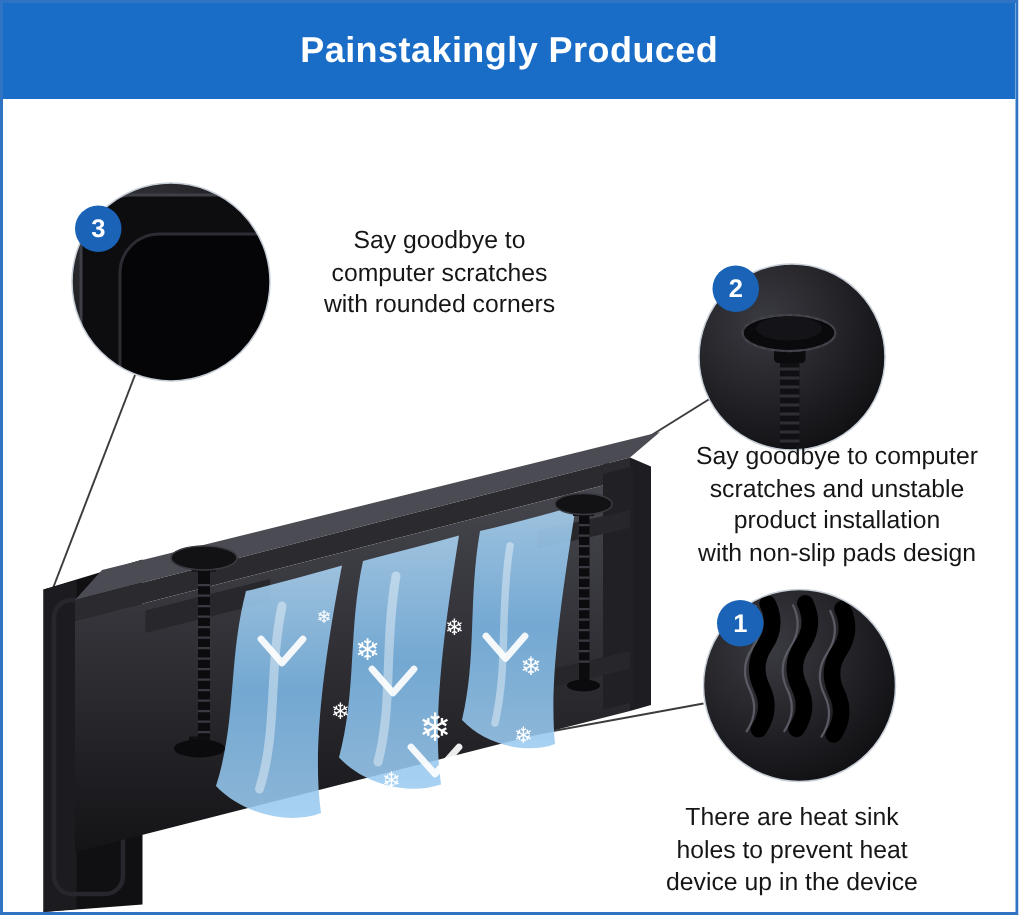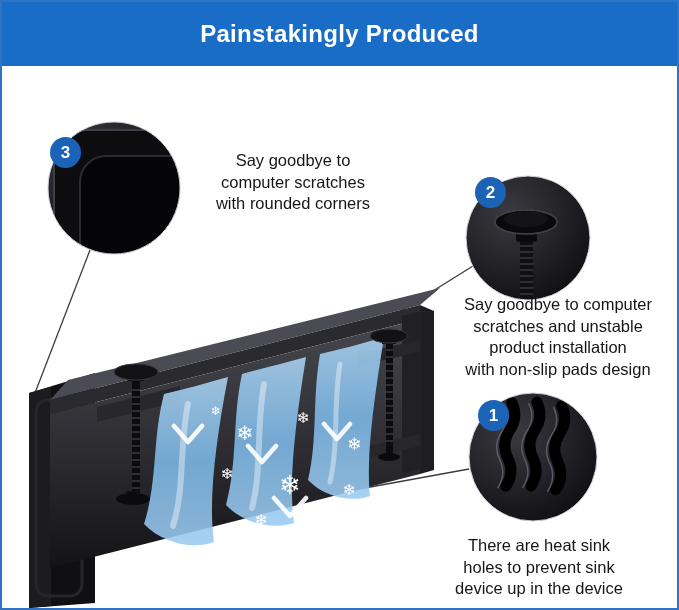--- a/index.html
+++ b/index.html
@@ -9,21 +9,21 @@
   .banner h1 { color:#ffffff; font-size:24px; font-weight:bold; letter-spacing:0.3px; }
   .art { position:absolute; left:0; top:0; width:679px; height:610px; }
   .badge { position:absolute; width:31px; height:31px; border-radius:50%; background:#1a63b7; color:#ffffff;
            font-size:17px; font-weight:bold; display:flex; align-items:center; justify-content:center; }
   .badge-3 { left:48px; top:135px; }
   .badge-2 { left:473px; top:175px; }
   .badge-1 { left:476px; top:398px; }
   .note { position:absolute; text-align:center; font-size:16.5px; line-height:21.5px; color:#161616; }
   .note-3 { left:186px; top:148px; width:210px; }
   .note-2 { left:441px; top:292px; width:230px; }
-  .note-1 { left:432px; top:533px; width:210px; }
+  .note-1 { left:421px; top:533px; width:210px; }
 </style>
 </head>
 <body>
 
 <div class="frame">
 
   <header class="banner">
     <h1>Painstakingly Produced</h1>
   </header>
 
@@ -166,17 +166,17 @@
 
   <div class="note note-2">
     <div>Say goodbye to computer</div>
     <div>scratches and unstable</div>
     <div>product installation</div>
     <div>with non-slip pads design</div>
   </div>
 
   <div class="note note-1">
     <div>There are heat sink</div>
-    <div>holes to prevent sink</div>
+    <div>holes to prevent heat</div>
     <div>device up in the device</div>
   </div>
 
 </div>
 
 </body></html>

